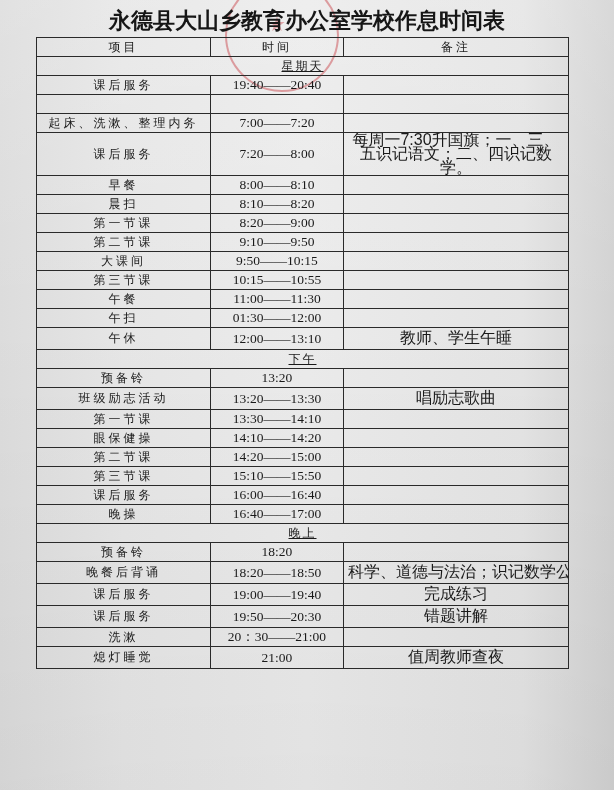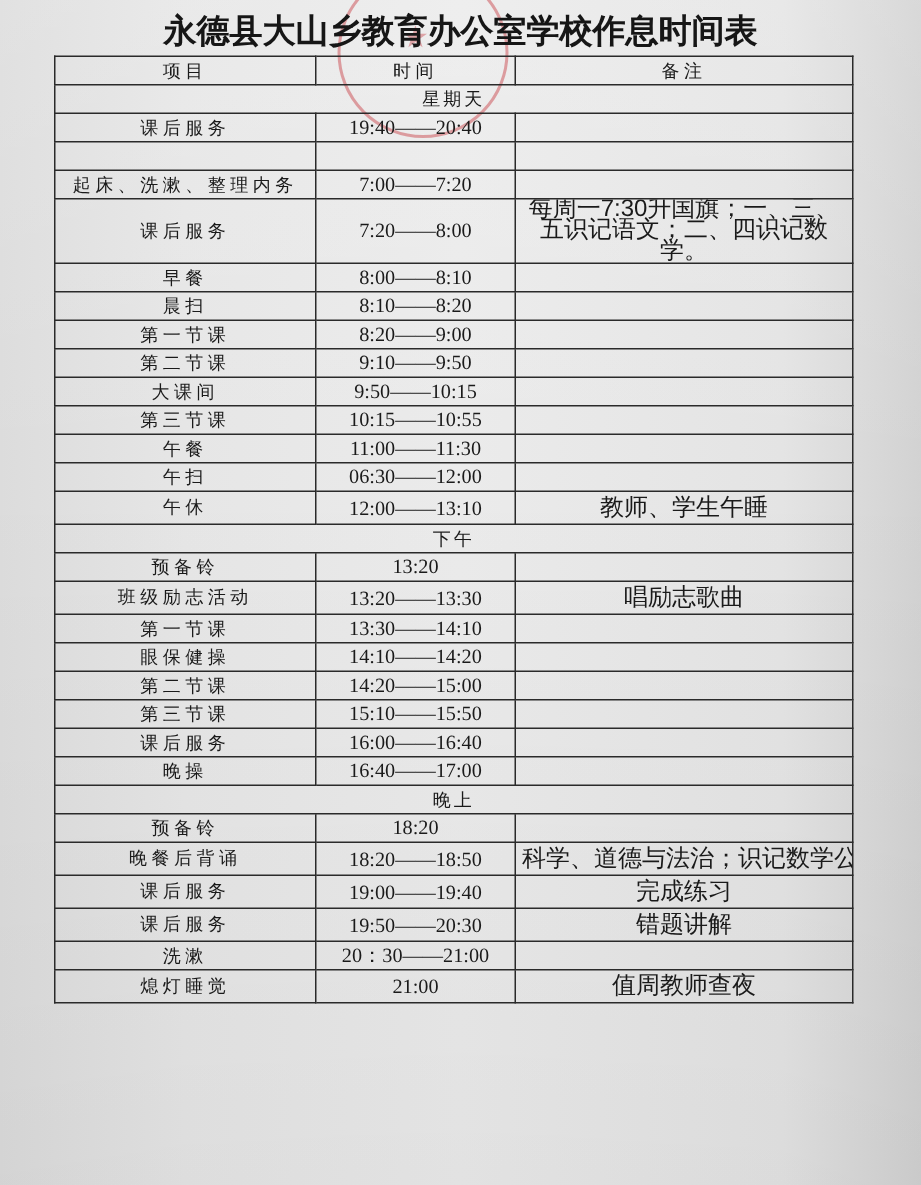--- a/index.html
+++ b/index.html
@@ -44,21 +44,21 @@
       white-space: nowrap; overflow: hidden;
     }
     table.sched th { font-family: "DejaVu Serif", serif; font-size: 12px; letter-spacing: 3px; }
     col.c1 { width: 174px; }
     col.c2 { width: 133px; }
     col.c3 { width: 225px; }
     td.item { font-family: Liberation Mono, monospace; letter-spacing: 3px; }
     td.time { font-family: Liberation Serif, serif; font-size: 13.5px; }
     td.note { text-align: left; font-size: 16px; font-family: Liberation Sans, sans-serif; }
     td.note.multi { white-space: normal; line-height: 14px; height: 34px; }
-    tr.section td { font-family: "DejaVu Serif", serif; letter-spacing: 2px; }
+    tr.section td { font-family: "DejaVu Serif", serif; letter-spacing: 2px; text-decoration: underline; }
     tr.tall td { height: 34px; }
   </style>
 </head>
 <body>
 
 <div class="paper-shadow"></div>
 <div class="stamp"></div>
 <div class="stamp-star">★</div>
 
 <div class="title">永德县大山乡教育办公室学校作息时间表</div>
@@ -132,21 +132,21 @@
       <td class="time">10:15——10:55</td>
       <td class="note"></td>
     </tr>
     <tr>
       <td class="item">午餐</td>
       <td class="time">11:00——11:30</td>
       <td class="note"></td>
     </tr>
     <tr>
       <td class="item">午扫</td>
-      <td class="time">06:30——12:00</td>
+      <td class="time">01:30——12:00</td>
       <td class="note"></td>
     </tr>
     <tr>
       <td class="item">午休</td>
       <td class="time">12:00——13:10</td>
       <td class="note">教师、学生午睡</td>
     </tr>
 
     <tr class="section">
       <td colspan="3">下午</td>

